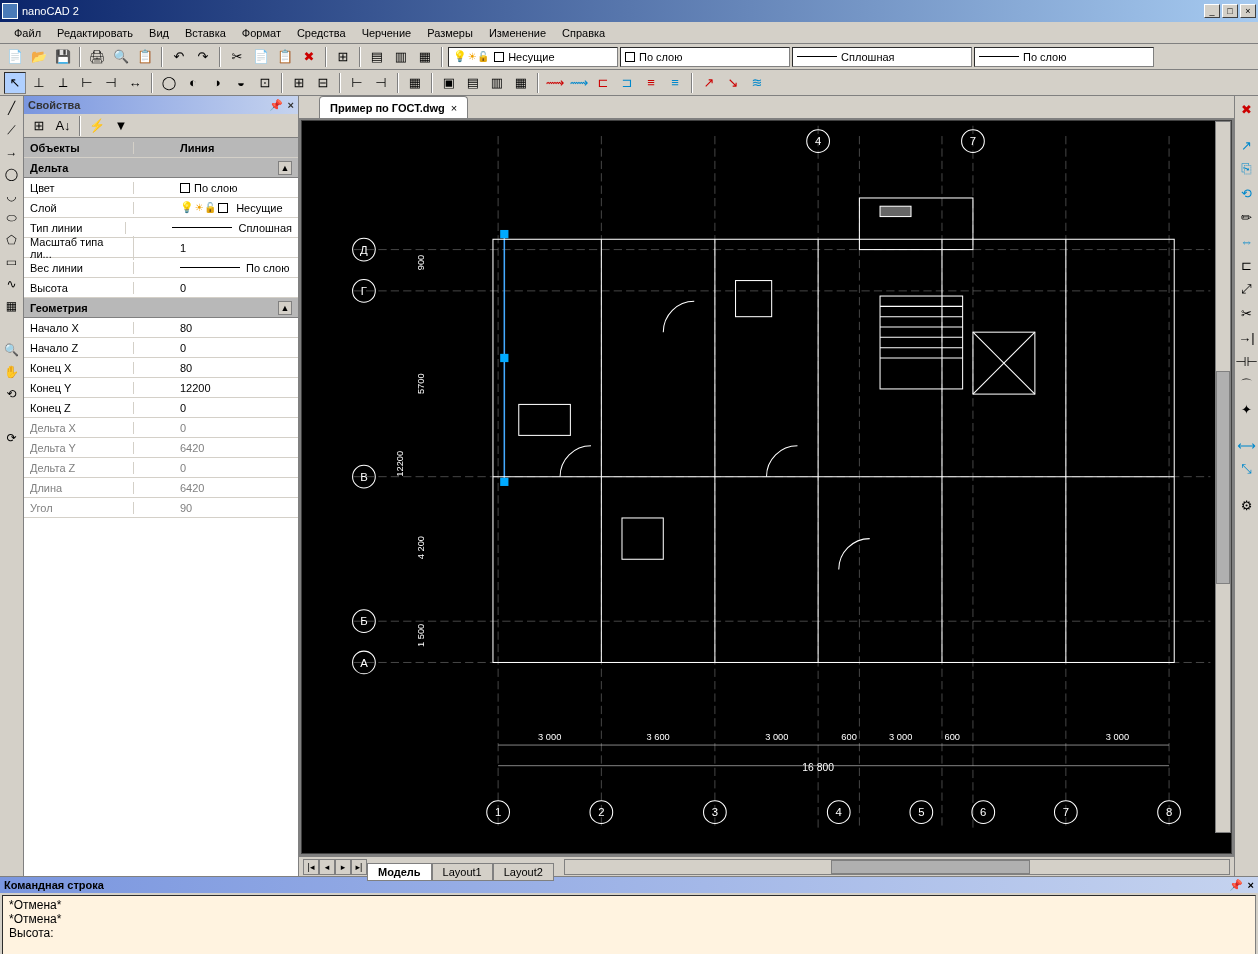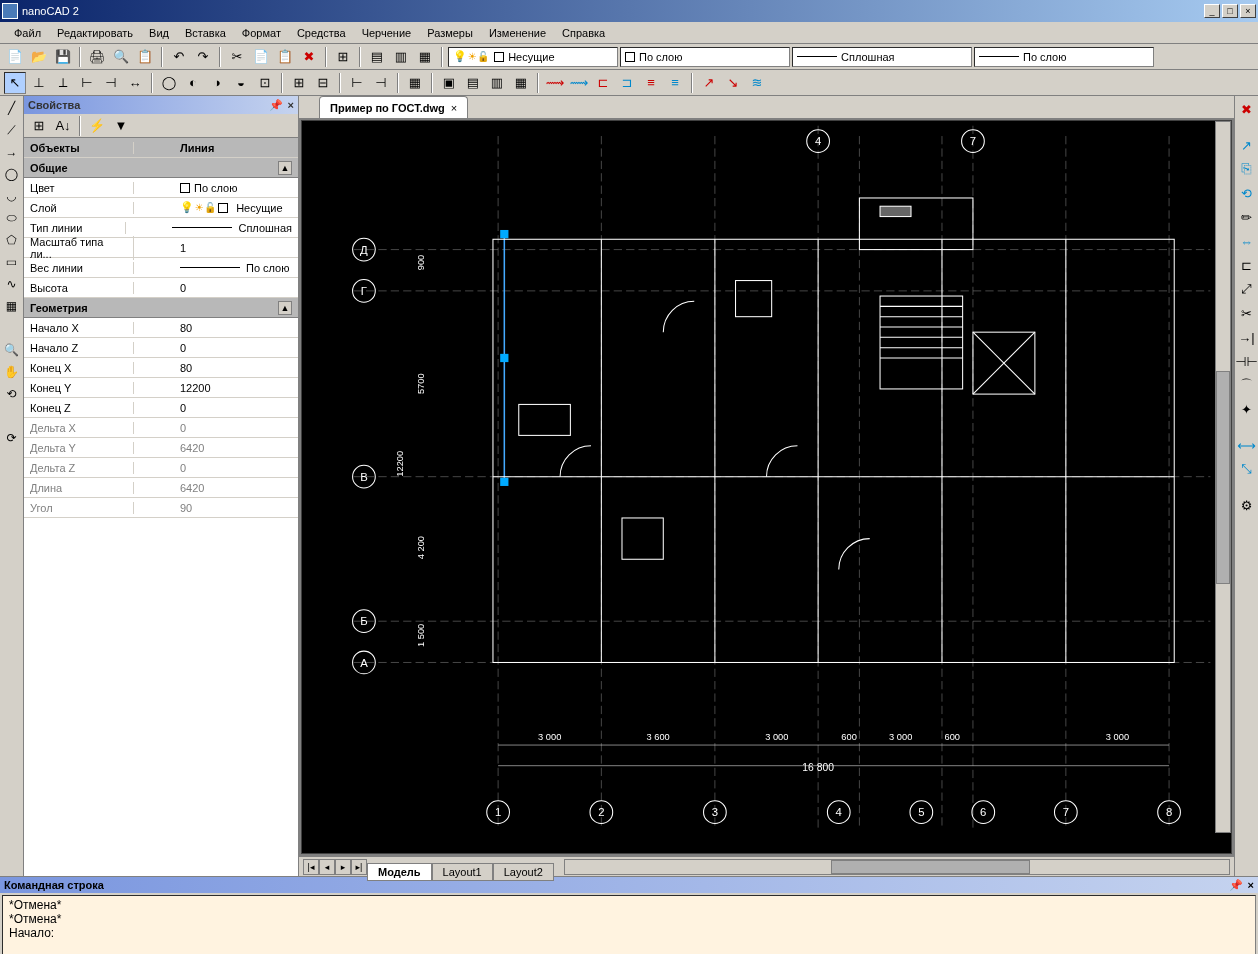--- a/index.html
+++ b/index.html
@@ -204,21 +204,21 @@
       <div class="tb-sep"></div>
       <div class="tb-btn">⚡</div>
       <div class="tb-btn">▼</div>
     </div>
     <div class="prop-table">
       <div class="prop-row header">
         <div class="k">Объекты</div>
         <div class="v">Линия</div>
       </div>
       <div class="prop-section">
-        <span>Общие</span>
+        <span>Дельта</span>
         <span class="collapse">▲</span>
       </div>
       <div id="general-rows">
           <div class="prop-row">
             <div class="k">Цвет</div>
             <div class="v">
               <span class="swatch"></span>
               <span>По слою</span>
             </div>
           </div>
@@ -503,15 +503,15 @@
   <div class="cmd-header">
     <span>Командная строка</span>
     <span style="margin-left:auto;display:flex;gap:4px">
       <span style="cursor:pointer">📌</span>
       <span style="cursor:pointer">×</span>
     </span>
   </div>
   <div class="cmd-body" id="cmd-body">
       <div>*Отмена*</div>
       <div>*Отмена*</div>
-      <div>Начало:</div>
+      <div>Высота:</div>
     </div>
 </div>
 
 </body></html>

